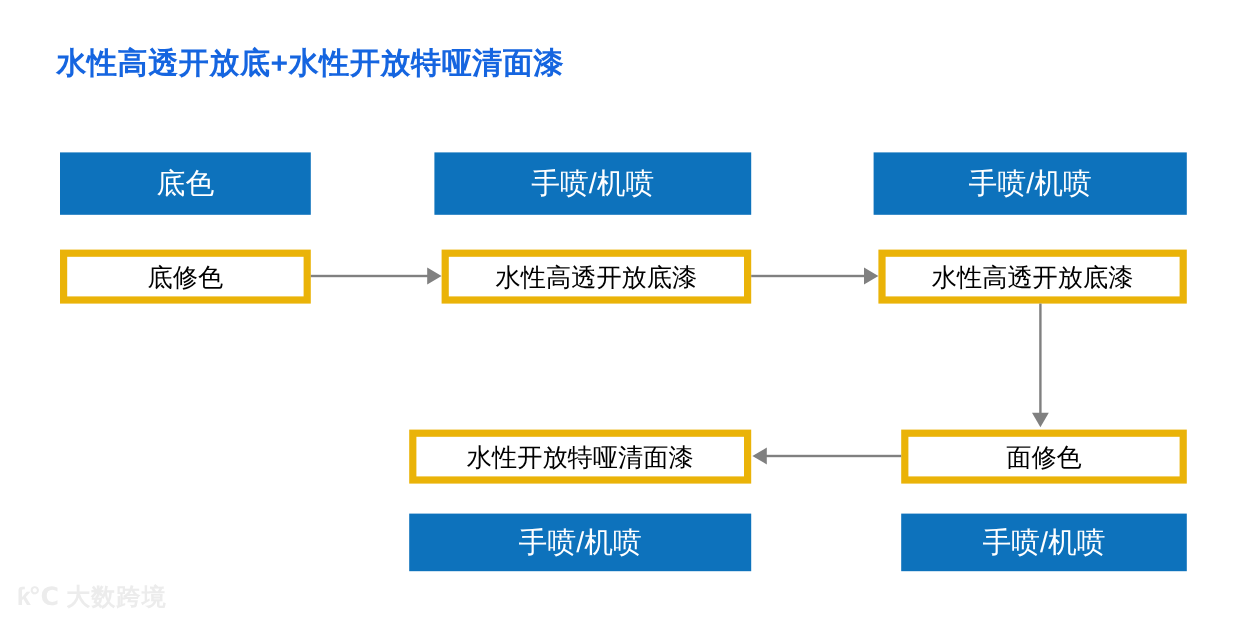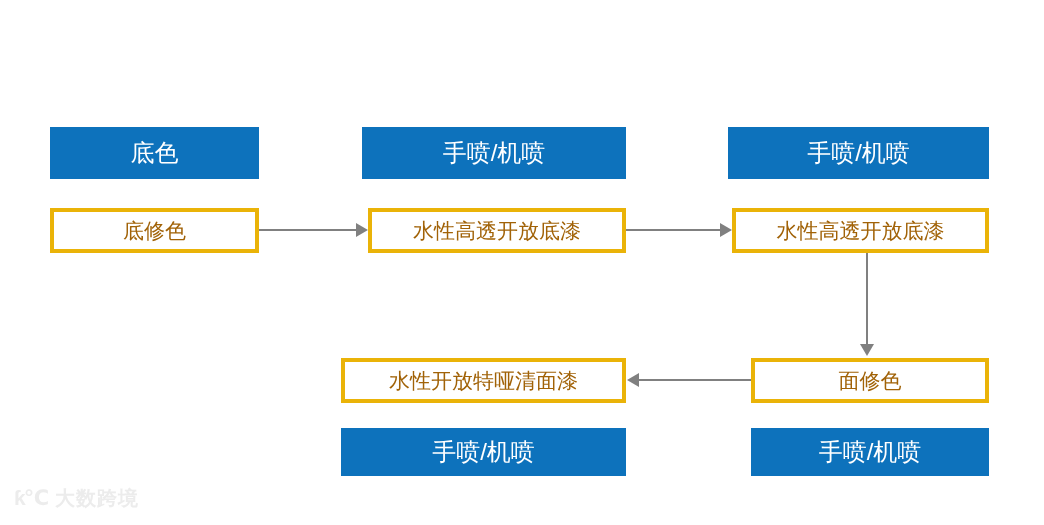--- a/index.html
+++ b/index.html
@@ -35,22 +35,22 @@
     justify-content: center;
     white-space: nowrap;
   }
   .box-blue {
     background: #0D72BC;
     color: #ffffff;
     font-size: 24px;
   }
   .box-white {
     background: #ffffff;
-    color: #a16207;
-    border: 4px solid #eab308;
+    color: #000000;
+    border: 6px solid #eab308;
     font-size: 21px;
   }
   .conn {
     position: absolute;
     background: #808080;
   }
   .conn-h { height: 2px; }
   .conn-v { width: 2px; }
   .arrowhead {
     position: absolute;
@@ -94,20 +94,21 @@
     color: #ececec;
     letter-spacing: 1px;
     line-height: 1;
   }
 </style>
 </head>
 <body>
 
 <div id="canvas">
 
+  <div class="title">水性高透开放底+水性开放特哑清面漆</div>
 
   <div class="box box-blue" style="left:50px; top:127px; width:209px; height:52px;">
     <span>底色</span>
   </div>
 
   <div class="box box-blue" style="left:362px; top:127px; width:264px; height:52px;">
     <span>手喷/机喷</span>
   </div>
 
   <div class="box box-blue" style="left:728px; top:127px; width:261px; height:52px;">

